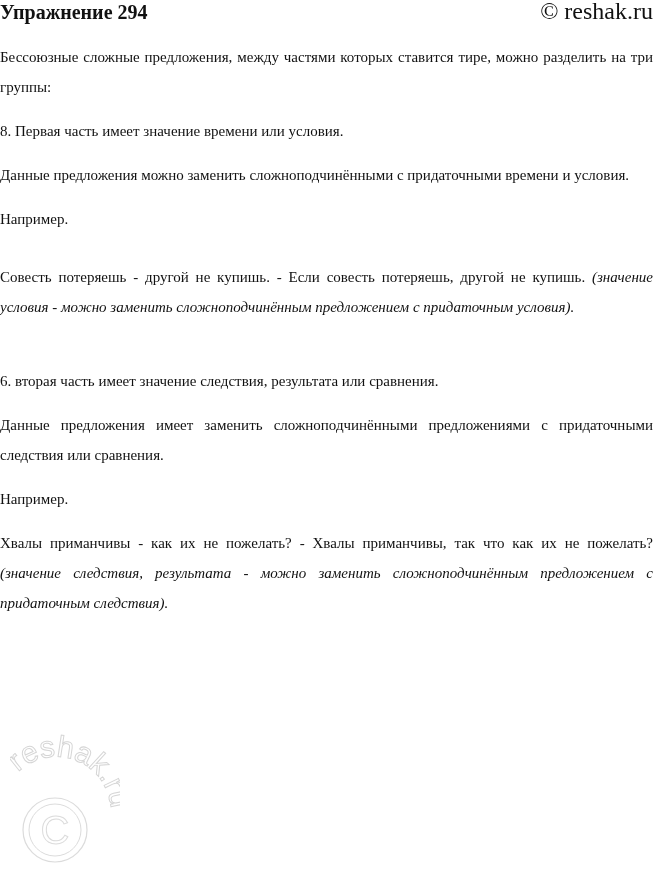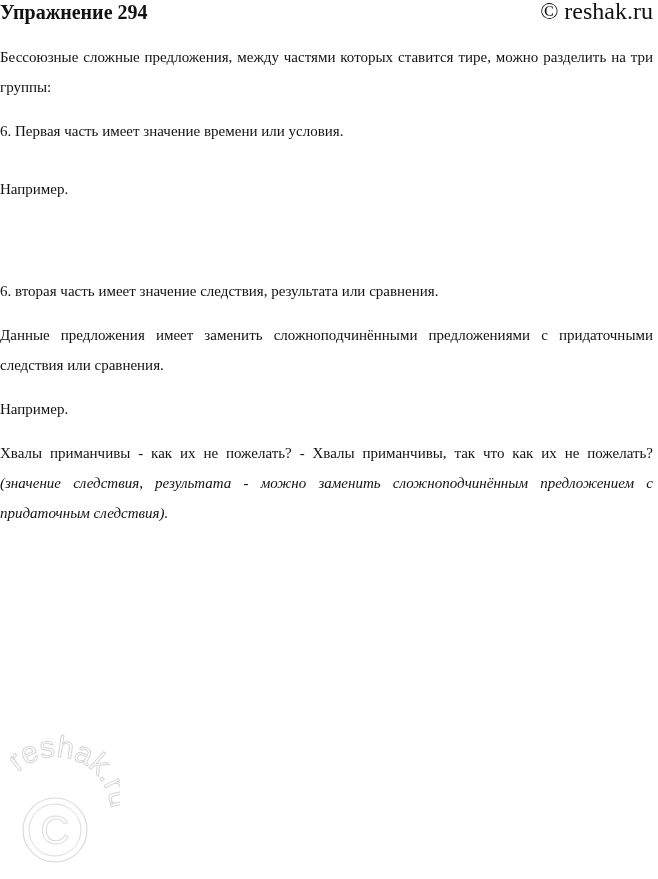--- a/index.html
+++ b/index.html
@@ -22,26 +22,31 @@
 <body>
 
 <div class="page">
   <div class="header">
     <span class="title">Упражнение 294</span>
     <span class="site">© reshak.ru</span>
   </div>
 
   <p class="p-intro">Бессоюзные сложные предложения, между частями которых ставится тире, можно разделить на три группы:</p>
   <div class="gap"></div>
-  <p>6. Первая часть имеет значение времени или условия.</p>
+  <p>8. Первая часть имеет значение времени или условия.</p>
   <div class="gap"></div>
+  <p>Данные предложения можно заменить сложноподчинёнными с придаточными времени и условия.</p>
   <div class="gap"></div>
   <p>Например.</p>
   <div class="gap"></div>
   <div class="gap"></div>
+  <p>
+    <span>Совесть потеряешь - другой не купишь. - Если совесть потеряешь, другой не купишь.</span>
+    <em>(значение условия - можно заменить сложноподчинённым предложением с придаточным условия).</em>
+  </p>
   <div class="gap-big"></div>
   <p>6. вторая часть имеет значение следствия, результата или сравнения.</p>
   <div class="gap"></div>
   <p>Данные предложения имеет заменить сложноподчинёнными предложениями с придаточными следствия или сравнения.</p>
   <div class="gap"></div>
   <p>Например.</p>
   <div class="gap"></div>
   <p>
     <span>Хвалы приманчивы - как их не пожелать? - Хвалы приманчивы, так что как их не пожелать?</span>
     <em>(значение следствия, результата - можно заменить сложноподчинённым предложением с придаточным следствия).</em>

